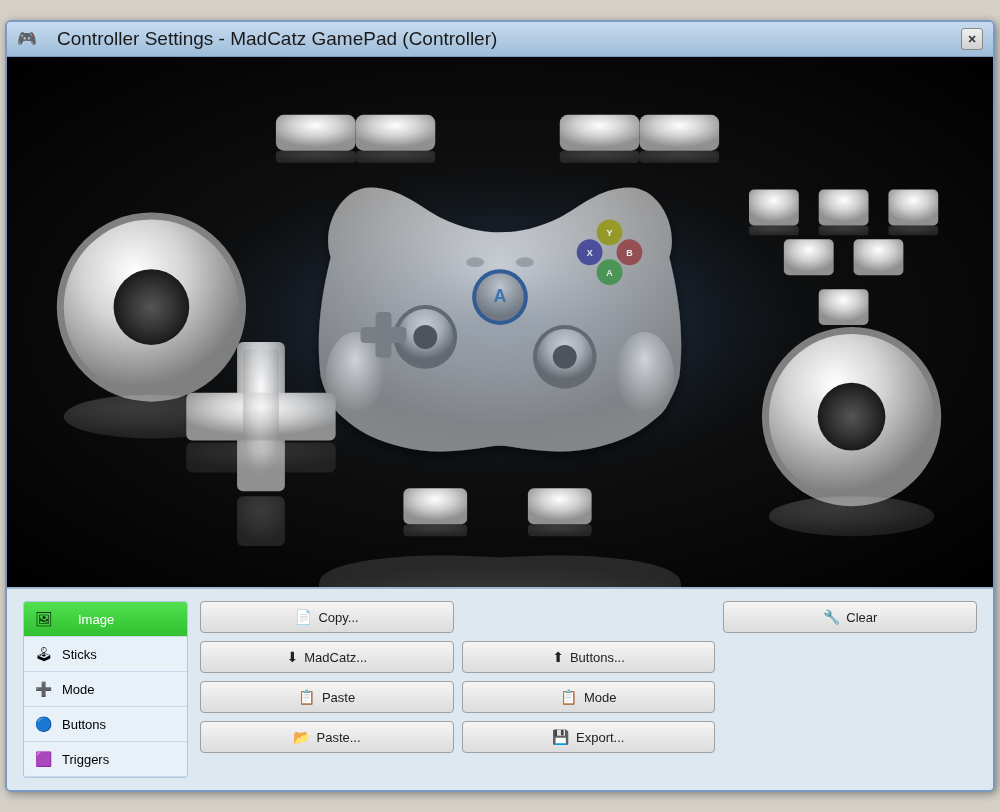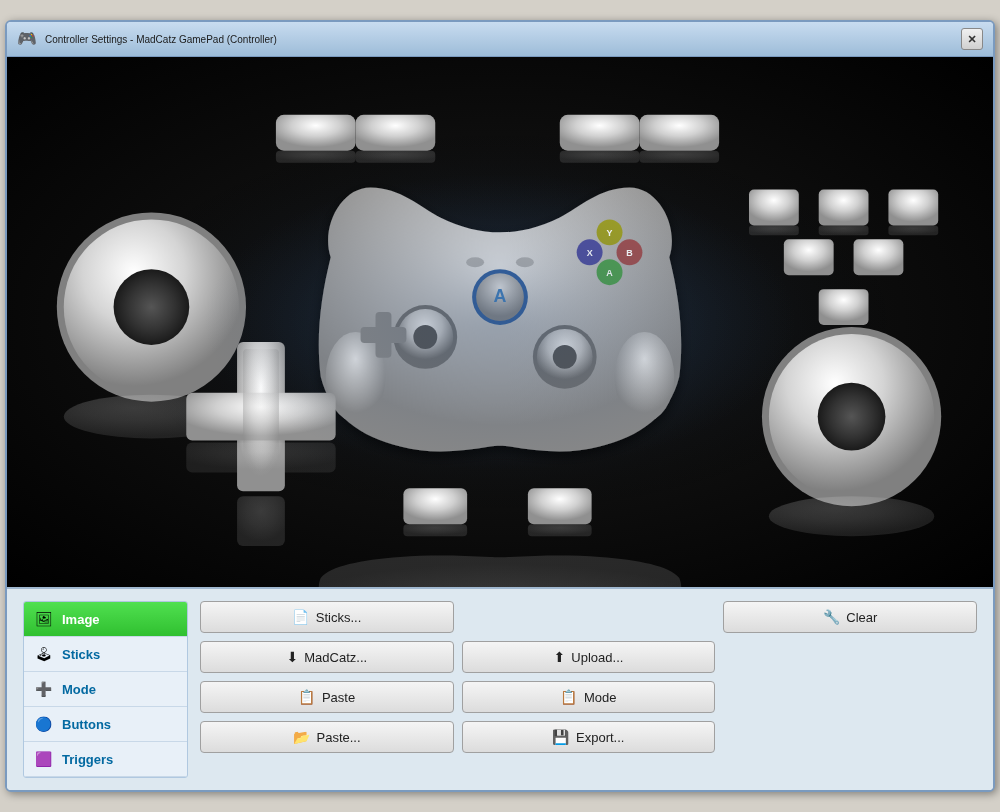--- a/index.html
+++ b/index.html
@@ -38,23 +38,24 @@
       gap: 8px;
     }
 
     .title-icon {
       width: 20px;
       height: 20px;
       font-size: 16px;
     }
 
     .title-text {
-      font-size: 10px;
+      font-size: 19px;
       color: #1a1a1a;
       font-weight: normal;
+      margin-left: 12px;
     }
 
     .close-button {
       width: 22px;
       height: 22px;
       background: linear-gradient(to bottom, #f0f0f0, #d0d0d0);
       border: 1px solid #888;
       border-radius: 3px;
       display: flex;
       align-items: center;
@@ -117,37 +118,37 @@
       cursor: pointer;
       border-bottom: 1px solid #c8d8e8;
     }
 
     .sidebar-item.active {
       background: linear-gradient(to bottom, #50e050, #30c030);
     }
 
     .sidebar-item.active .item-label {
       color: #fff;
-      font-weight: bold;
+      font-weight: normal;
+      margin-left: 16px;
     }
 
     .sidebar-icon {
       width: 20px;
       height: 20px;
       display: flex;
       align-items: center;
       justify-content: center;
       font-size: 14px;
       flex-shrink: 0;
     }
 
     .item-label {
       font-size: 13px;
-      color: #0369a1;
-      font-weight: bold;
+      color: #000000;
     }
 
     
     .buttons-area {
       flex: 1;
       display: grid;
       grid-template-columns: 1fr 1fr 1fr;
       grid-template-rows: auto auto auto auto;
       gap: 8px;
       align-content: start;
@@ -432,35 +433,35 @@
       <div class="sidebar-item">
         <span class="sidebar-icon">🟪</span>
         <span class="item-label">Triggers</span>
       </div>
     </div>
 
     <div class="buttons-area">
 
       <button class="action-button">
         <span class="btn-icon">📄</span>
-        <span>Sticks...</span>
+        <span>Copy...</span>
       </button>
       <div class="spacer"></div>
       <button class="action-button mode-button">
         <span class="btn-icon">🔧</span>
         <span>Clear</span>
       </button>
 
       <button class="action-button">
         <span class="btn-icon">⬇</span>
         <span>MadCatz...</span>
       </button>
       <button class="action-button">
         <span class="btn-icon">⬆</span>
-        <span>Upload...</span>
+        <span>Buttons...</span>
       </button>
       <div class="spacer"></div>
 
       <button class="action-button">
         <span class="btn-icon">📋</span>
         <span>Paste</span>
       </button>
       <button class="action-button">
         <span class="btn-icon">📋</span>
         <span>Mode</span>

